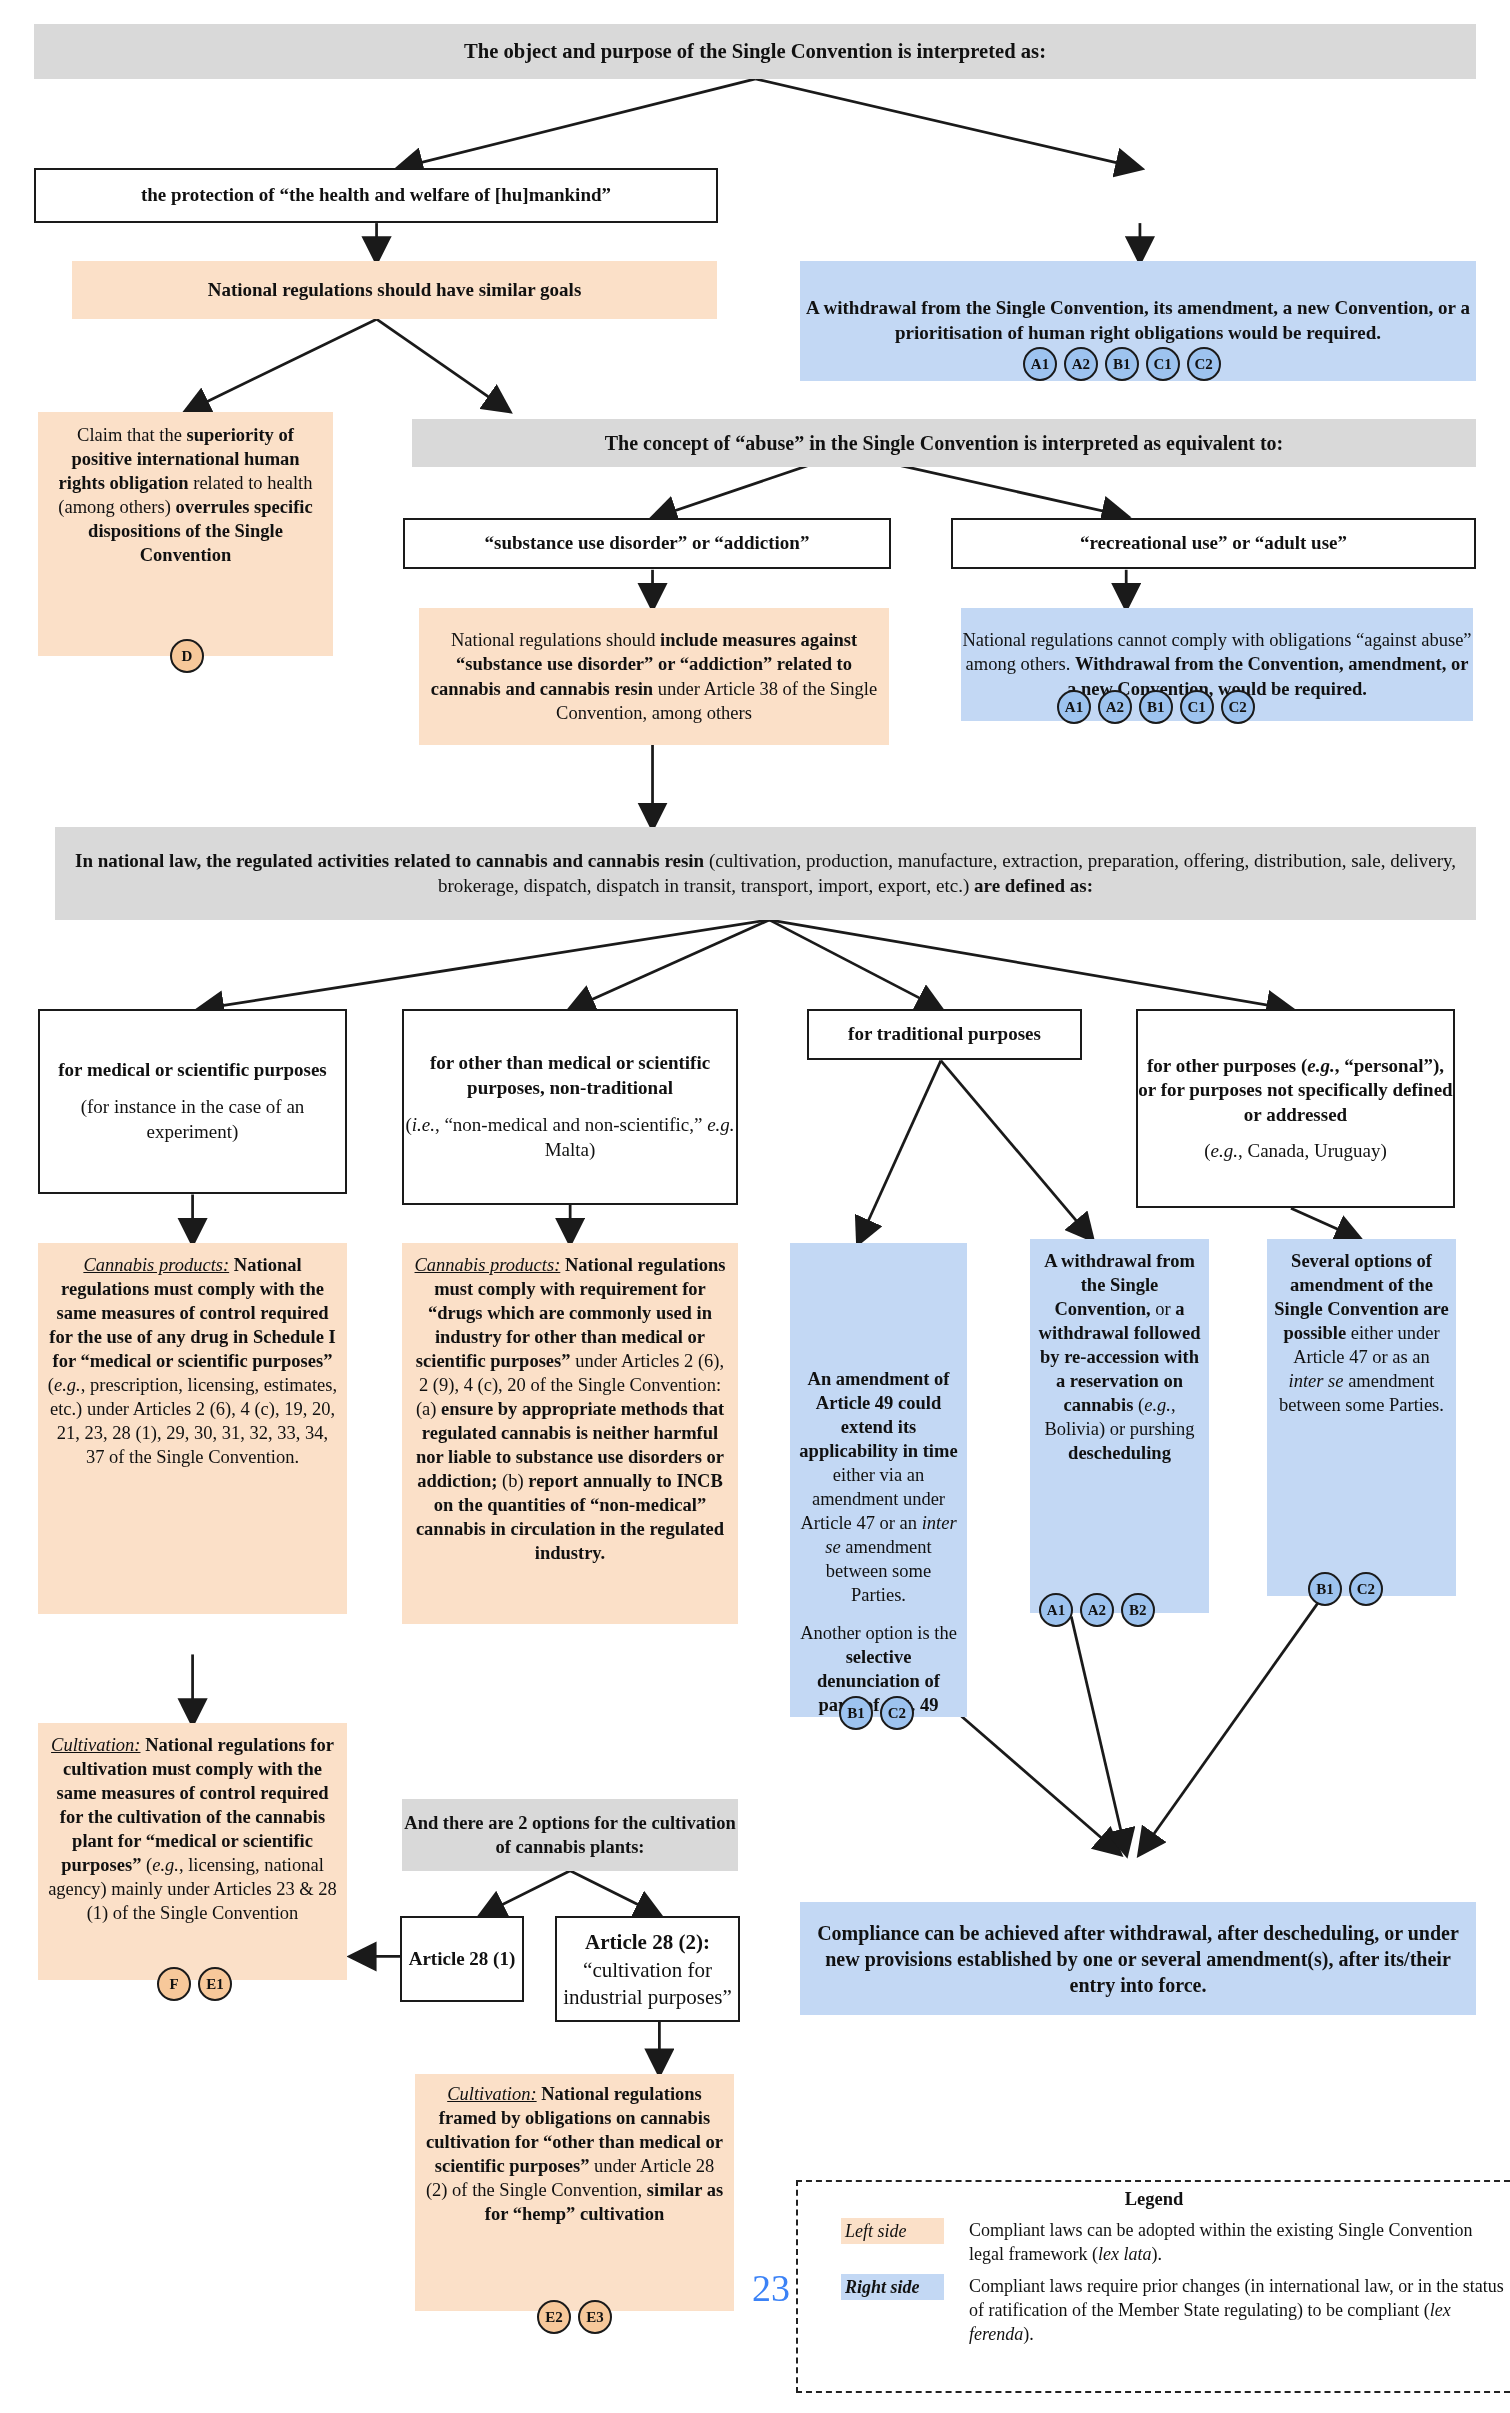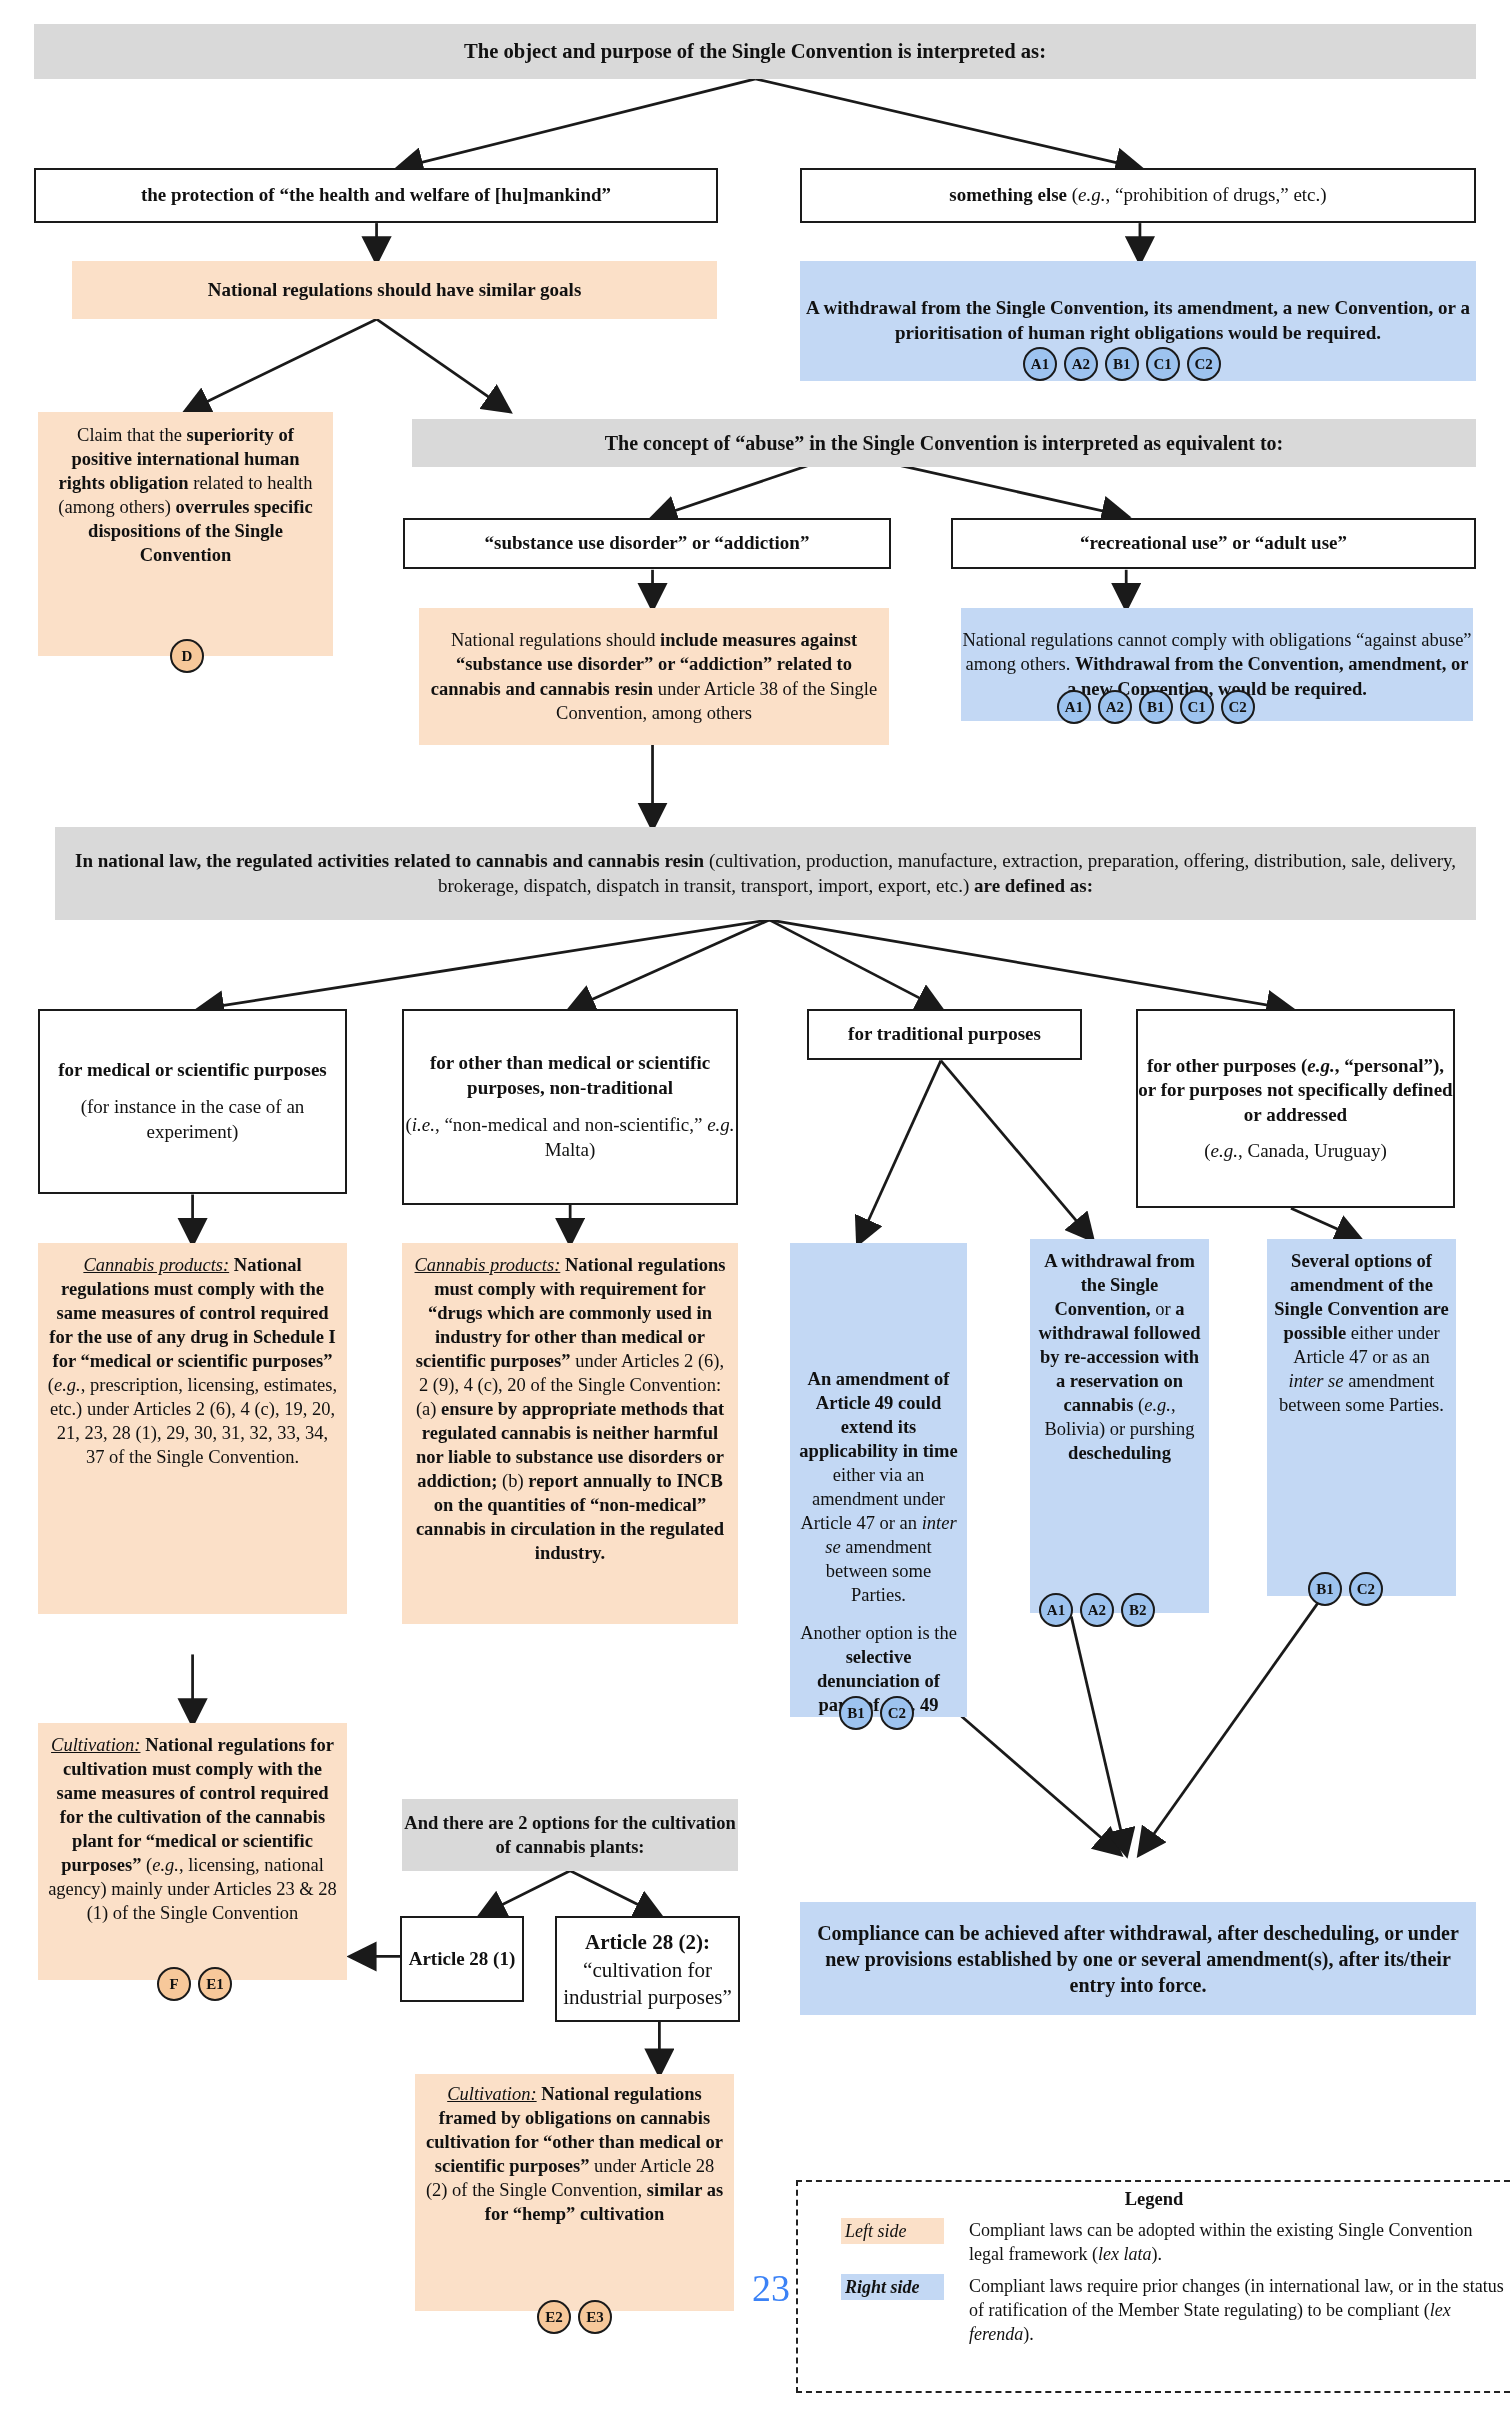--- a/index.html
+++ b/index.html
@@ -140,25 +140,20 @@
   </div>
 
   <div class="node gray" style="left:34px;top:24px;width:1442px;height:55px;font-size:20.6px;">
     <div class="inner"><b>The object and purpose of the Single Convention is interpreted as:</b></div>
   </div>
 
   <div class="node orange" style="left:72px;top:261px;width:645px;height:58px;font-size:19px;">
     <div class="inner"><b>National regulations should have similar goals</b></div>
   </div>
 
-  <div class="node white" style="left:800px;top:168px;width:676px;height:55px;font-size:19px;">
-    <div class="inner">
-      <b>something else</b><span> (<i>e.g.</i>, “prohibition of drugs,” etc.)</span>
-    </div>
-  </div>
 
   <div class="node blue" style="left:800px;top:261px;width:676px;height:120px;font-size:19px;">
     <div class="inner">
       <b>A withdrawal from the Single Convention, its amendment, a new Convention, or a prioritisation of human right obligations would be required.</b>
     </div>
   </div>
   <div class="tags-abs" style="left:1023px;top:347px;">
     <span class="tag bl">A1</span>
     <span class="tag bl">A2</span>
     <span class="tag bl">B1</span>

